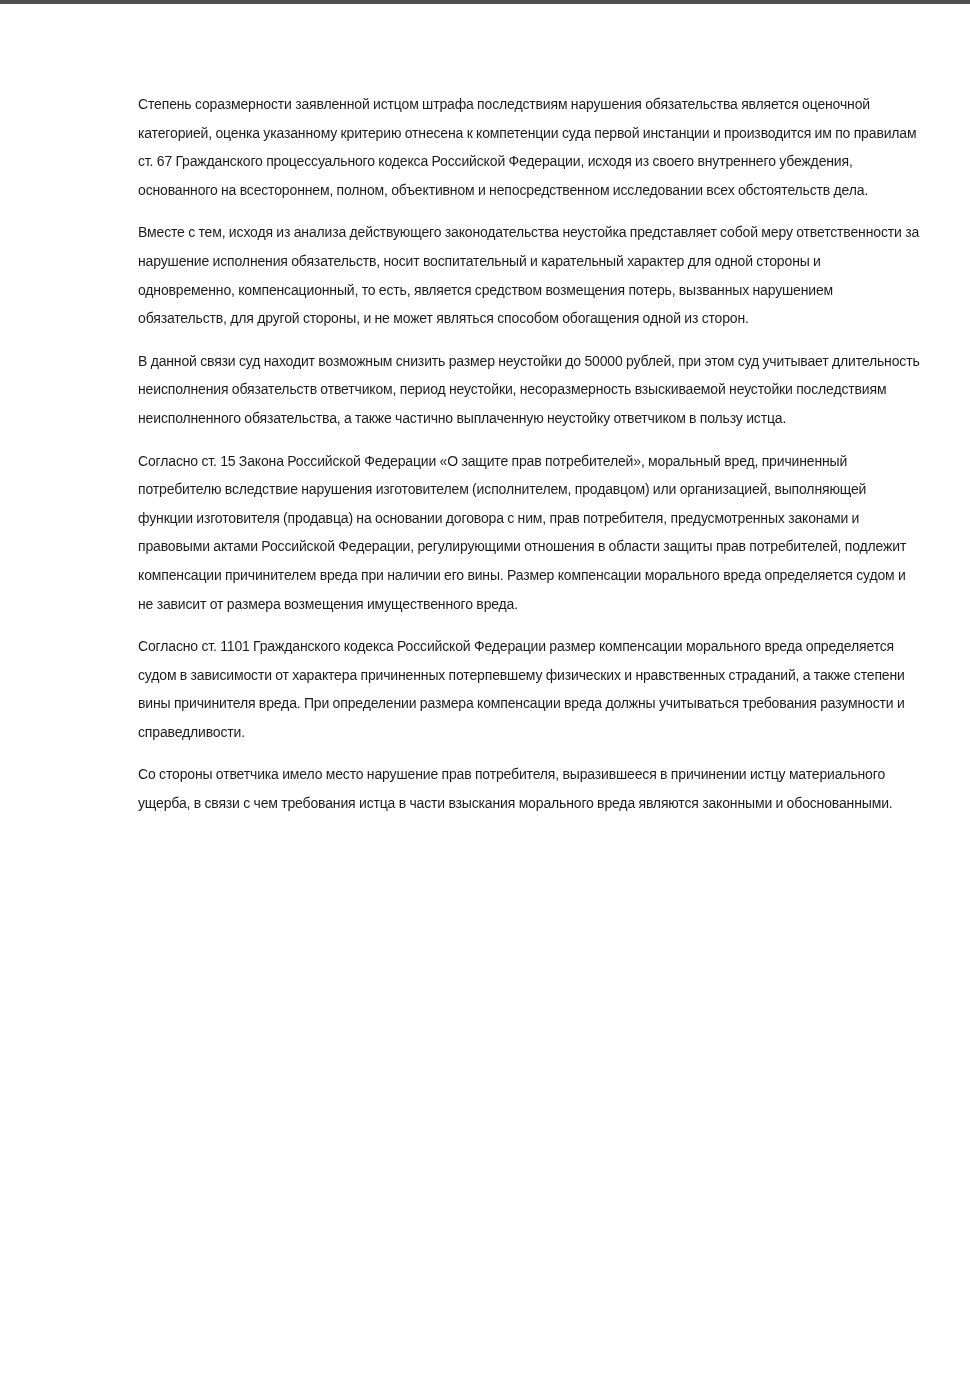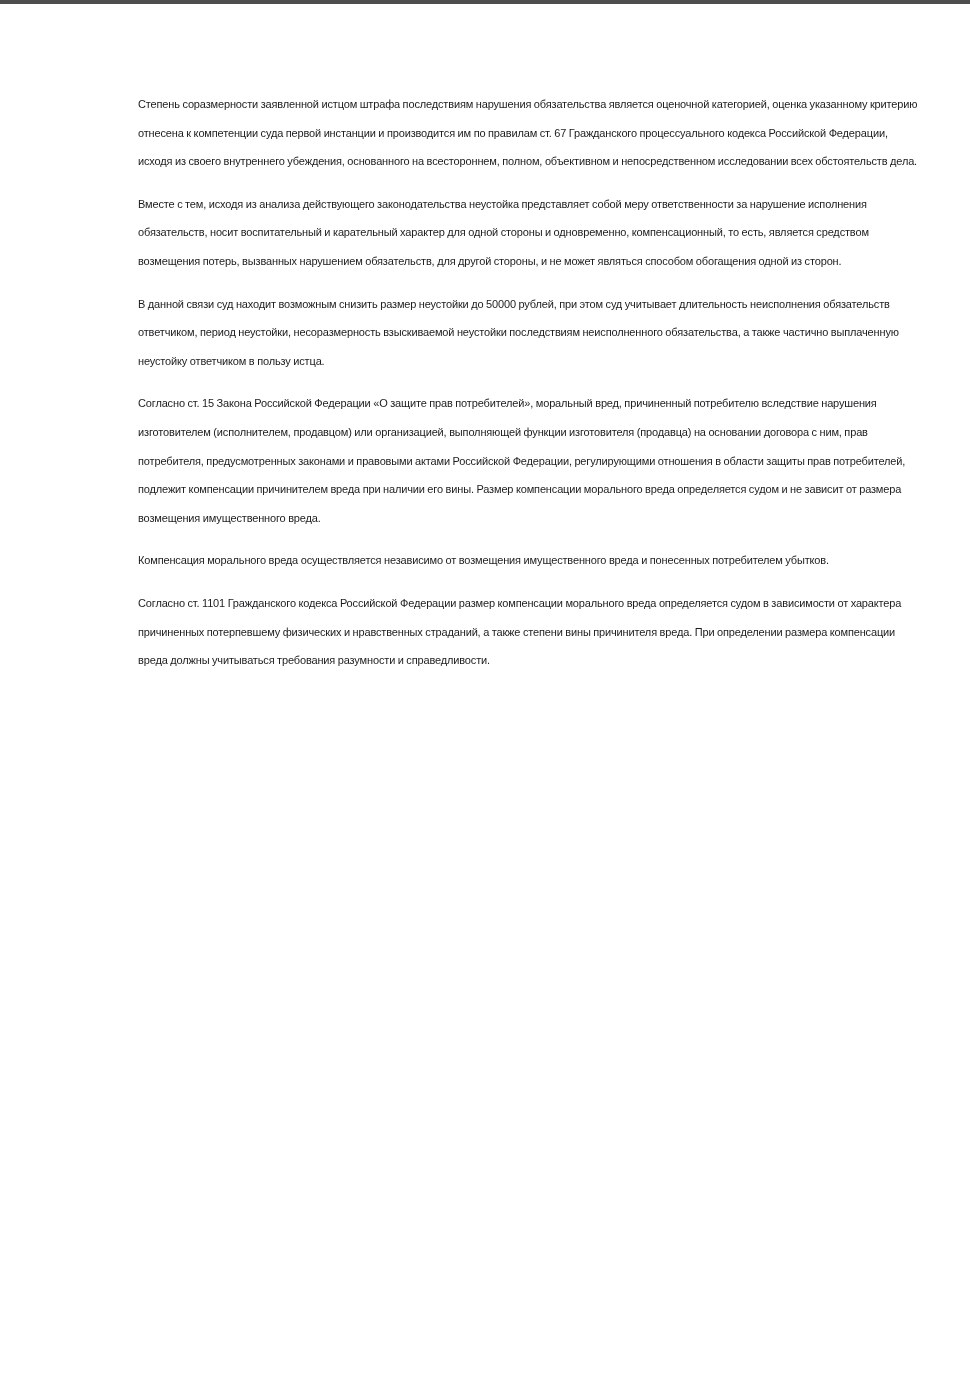--- a/index.html
+++ b/index.html
@@ -23,35 +23,35 @@
     height: 4px;
   }
   .document {
     position: absolute;
     left: 138px;
     top: 90px;
     width: 782px;
   }
   .document p {
     margin: 0 0 14px 0;
-    font-size: 11px;
+    font-size: 14px;
     line-height: 28.6px;
     letter-spacing: -0.15px;
     font-weight: 400;
     text-align: left;
     word-spacing: -0.3px;
   }
 </style>
 </head>
 <body style="background: rgb(255, 255, 255);">
 
 <div class="top-bar" style="background: rgb(77, 77, 77);"></div>
 
 <main class="document">
   <div style="color: rgb(28, 28, 30);">
       <p>Степень соразмерности заявленной истцом штрафа последствиям нарушения обязательства является оценочной категорией, оценка указанному критерию отнесена к компетенции суда первой инстанции и производится им по правилам ст. 67 Гражданского процессуального кодекса Российской Федерации, исходя из своего внутреннего убеждения, основанного на всестороннем, полном, объективном и непосредственном исследовании всех обстоятельств дела.</p>
       <p>Вместе с тем, исходя из анализа действующего законодательства неустойка представляет собой меру ответственности за нарушение исполнения обязательств, носит воспитательный и карательный характер для одной стороны и одновременно, компенсационный, то есть, является средством возмещения потерь, вызванных нарушением обязательств, для другой стороны, и не может являться способом обогащения одной из сторон.</p>
       <p>В данной связи суд находит возможным снизить размер неустойки до 50000 рублей, при этом суд учитывает длительность неисполнения обязательств ответчиком, период неустойки, несоразмерность взыскиваемой неустойки последствиям неисполненного обязательства, а также частично выплаченную неустойку ответчиком в пользу истца.</p>
       <p>Согласно ст. 15 Закона Российской Федерации «О защите прав потребителей», моральный вред, причиненный потребителю вследствие нарушения изготовителем (исполнителем, продавцом) или организацией, выполняющей функции изготовителя (продавца) на основании договора с ним, прав потребителя, предусмотренных законами и правовыми актами Российской Федерации, регулирующими отношения в области защиты прав потребителей, подлежит компенсации причинителем вреда при наличии его вины. Размер компенсации морального вреда определяется судом и не зависит от размера возмещения имущественного вреда.</p>
-      <p>Компенсация морального вреда осуществляется независимо от возмещения имущественного вреда и понесенных потребителем убытков.</p>
       <p>Согласно ст. 1101 Гражданского кодекса Российской Федерации размер компенсации морального вреда определяется судом в зависимости от характера причиненных потерпевшему физических и нравственных страданий, а также степени вины причинителя вреда. При определении размера компенсации вреда должны учитываться требования разумности и справедливости.</p>
+      <p>Со стороны ответчика имело место нарушение прав потребителя, выразившееся в причинении истцу материального ущерба, в связи с чем требования истца в части взыскания морального вреда являются законными и обоснованными.</p>
     </div>
 </main>
 
 </body></html>

